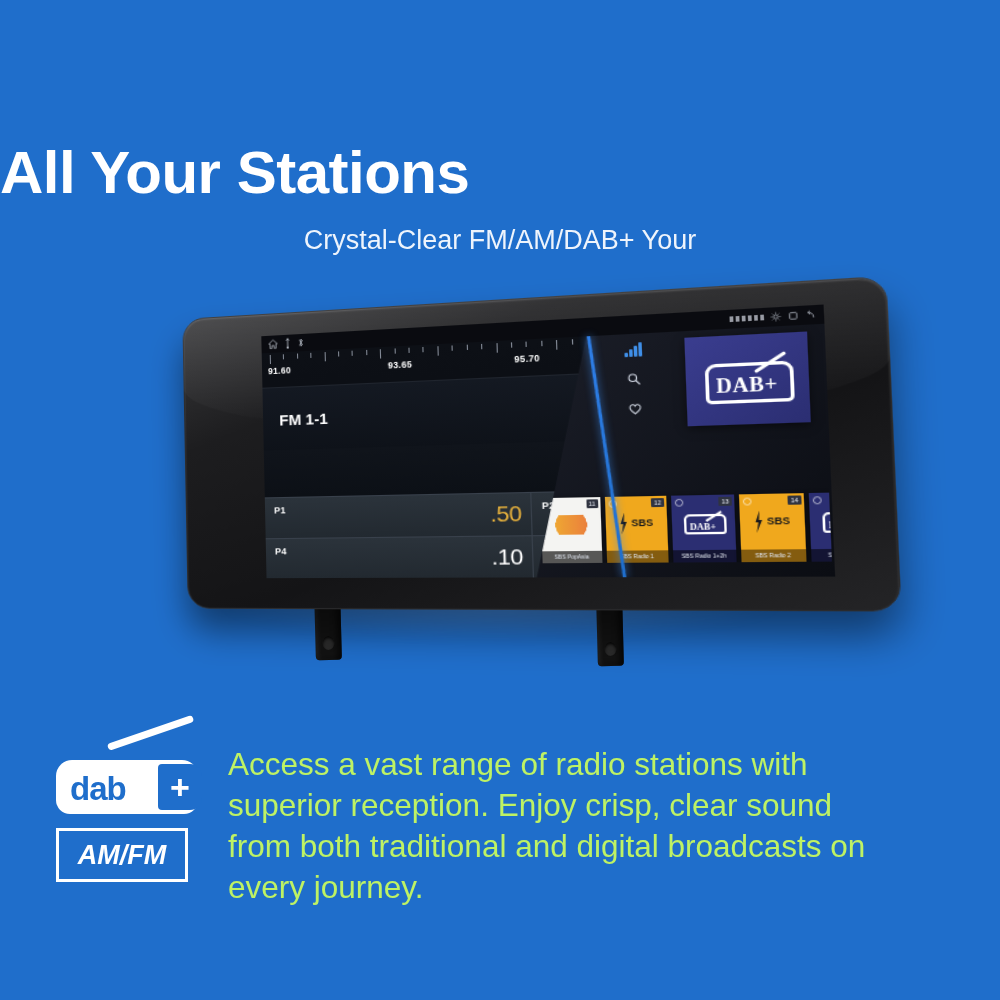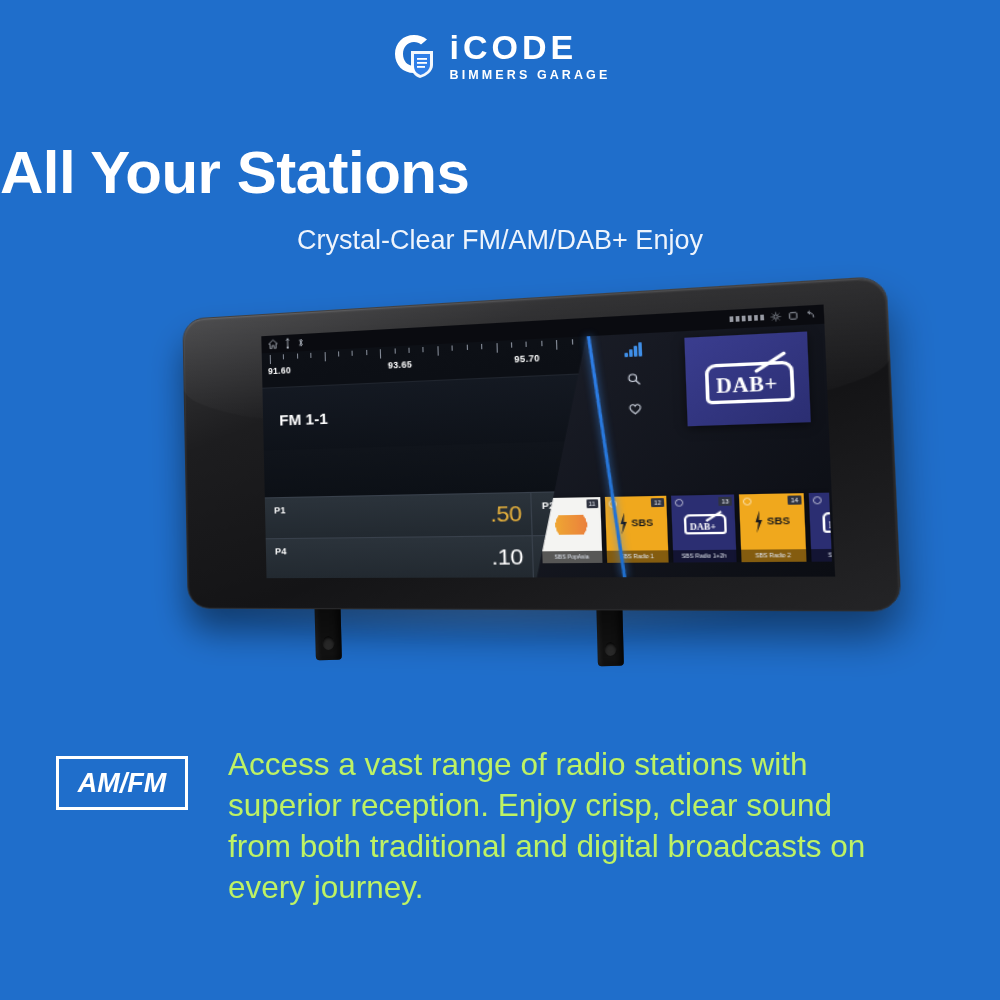--- a/index.html
+++ b/index.html
@@ -306,39 +306,23 @@
   .body-copy{
     position:absolute;left:228px;top:744px;width:660px;
     color:#bef264;font-size:31.5px;line-height:1.30;
   }
 </style>
 </head>
 <body>
 
 <div class="page">
 
-  <div class="brand">
-    <div class="brand-mark">
-      <svg viewBox="0 0 48 48" width="48" height="48">
-        <path d="M24 3 C13 3 5 11 5 22 C5 33 13 41 24 41 C29 41 33 39 36 36 L30 31 C28 33 26 34 24 34 C17.5 34 13 29 13 22 C13 15 17.5 10 24 10 C27 10 29.5 11 31 12.5 L37 7.5 C33.5 4.6 29 3 24 3 Z" fill="#ffffff"></path>
-        <path d="M24 19 L43 19 L43 33 C43 39 37 44 30 46 C24.5 44 21 40 21 34 L21 19 Z" fill="#ffffff" opacity="0.95"></path>
-        <path d="M26 22 L40 22 L40 33 C40 37.5 35.5 41.5 30.5 43 C26.5 41.5 24 38.5 24 34 L24 22 Z" fill="#2f7fe8"></path>
-        <rect x="27" y="26" width="10" height="1.8" fill="#ffffff"></rect>
-        <rect x="27" y="30" width="10" height="1.8" fill="#ffffff"></rect>
-        <rect x="27" y="34" width="8" height="1.8" fill="#ffffff"></rect>
-      </svg>
-    </div>
-    <div class="brand-words">
-      <div class="brand-name">iCODE</div>
-      <div class="brand-sub">BIMMERS GARAGE</div>
-    </div>
-  </div>
 
   <div class="headline">All Your Stations</div>
-  <div class="subhead">Crystal-Clear FM/AM/DAB+ Enjoy</div>
+  <div class="subhead">Crystal-Clear FM/AM/DAB+ Your</div>
 
   <div class="device-wrap">
     <div class="glow"></div>
     <div class="bracket b1"></div>
     <div class="bracket b2"></div>
 
     <div class="device">
       <div class="bezel"></div>
       <div class="bezel-sheen"></div>
 
@@ -539,20 +523,28 @@
         </div>
 
         <div class="dab-seam">
             <i></i>
           </div>
       </div>
     </div>
   </div>
 
   <div class="badges">
+    <div class="dabplus-badge">
+      <span class="antenna"></span>
+      <span class="shell"></span>
+      <span class="word">dab</span>
+      <span class="plusbox">
+        <span>+</span>
+      </span>
+    </div>
     <div class="amfm-badge">
       <span>AM/FM</span>
     </div>
   </div>
 
   <div class="body-copy">Access a vast range of radio stations with superior reception. Enjoy crisp, clear sound from both traditional and digital broadcasts on every journey.</div>
 
 </div>
 
 </body></html>

